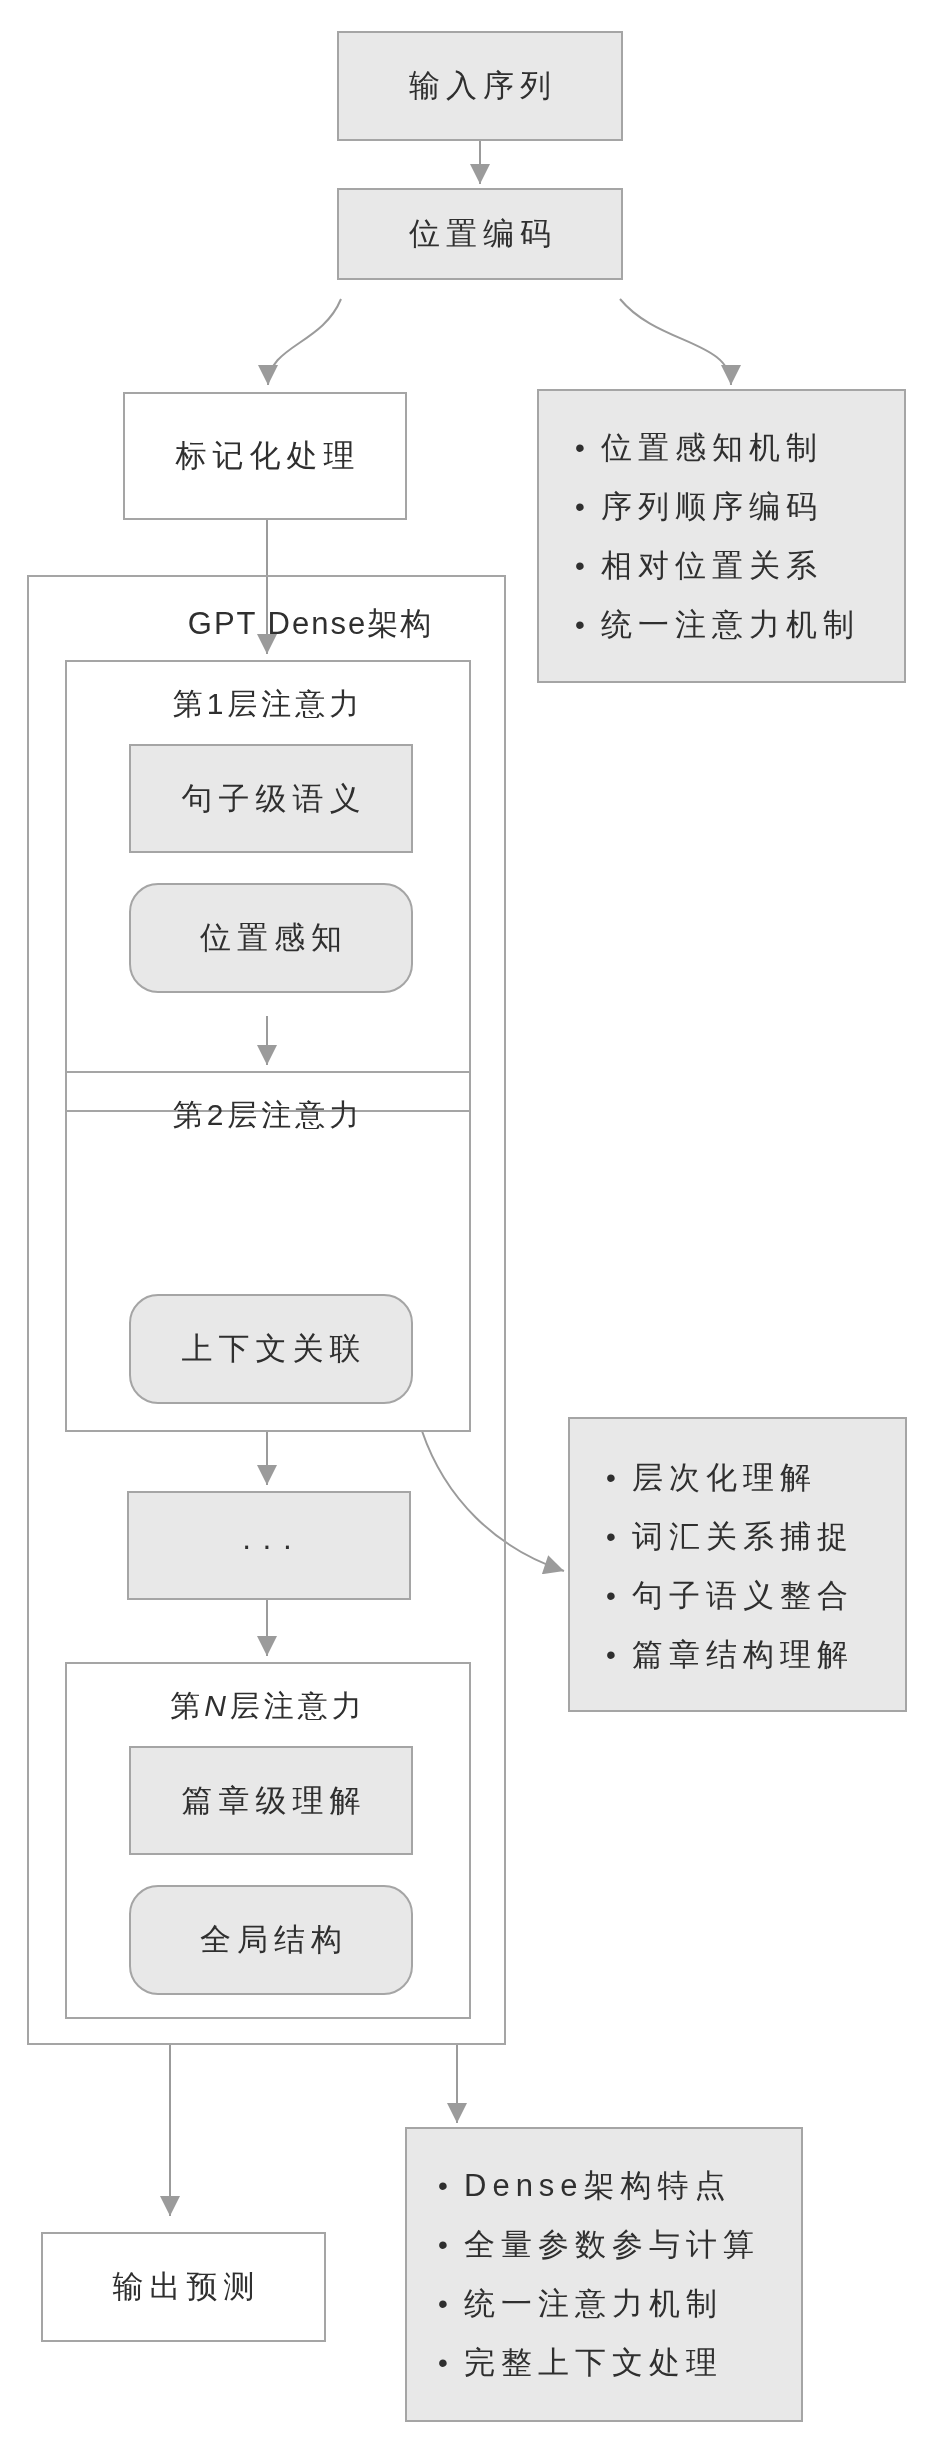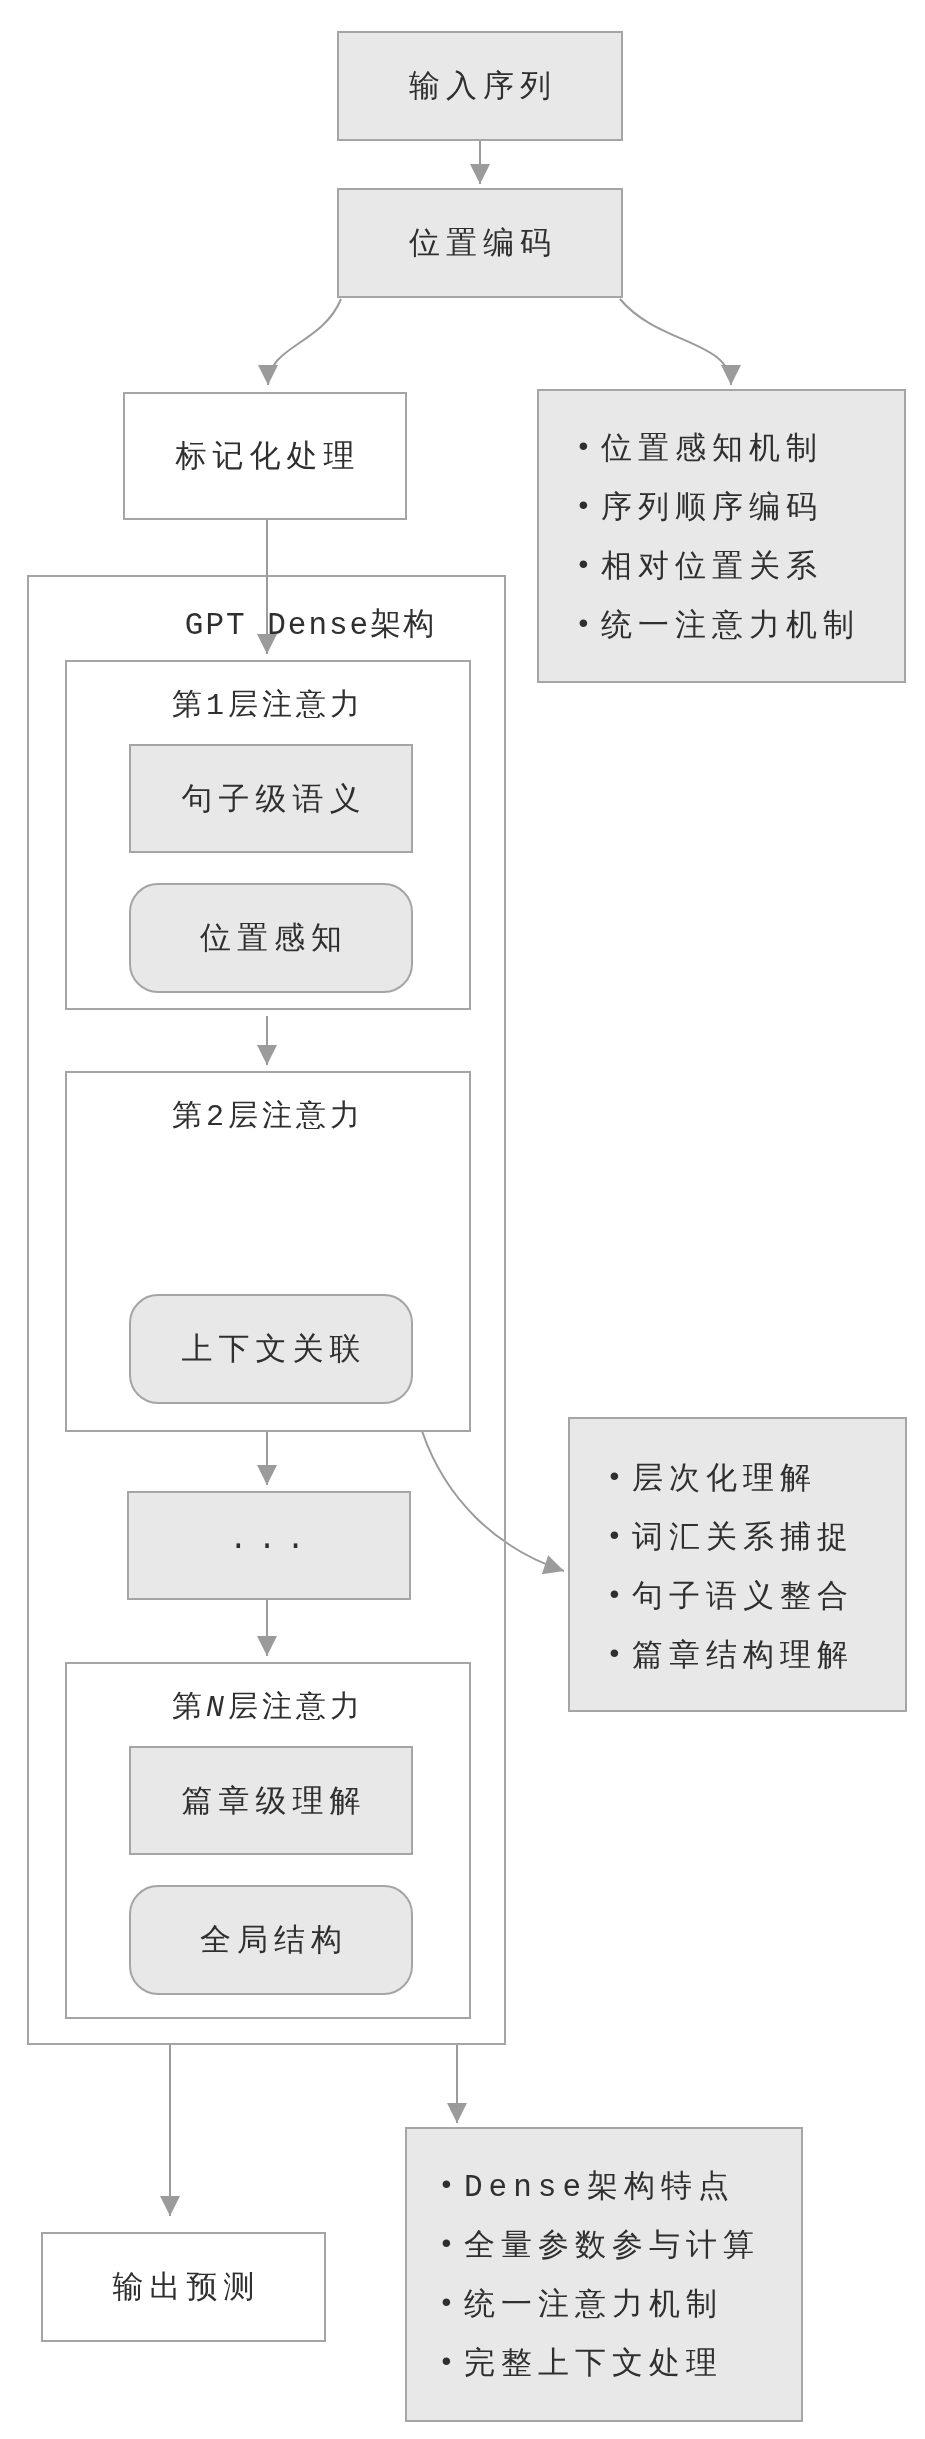--- a/index.html
+++ b/index.html
@@ -1,20 +1,20 @@
 <!DOCTYPE html>
 <html><head>
 <meta charset="utf-8">
 <style>
   html,body{margin:0;padding:0;background:#ffffff;}
   .canvas{
     position:relative;
     width:925px;height:2439px;
     background:#ffffff;
-    font-family:Liberation Mono, monospace;
+    font-family:Liberation Sans, sans-serif;
     color:#2f2f2f;
     overflow:hidden;
   }
   svg.connectors{position:absolute;left:0;top:0;z-index:0;}
   .node{
     position:absolute;z-index:1;
     display:flex;align-items:center;justify-content:center;
     border:2px solid #a5a5a5;box-sizing:border-box;
     font-size:31px;letter-spacing:6px;text-indent:6px;
     background:transparent;
@@ -38,27 +38,27 @@
   .notes{
     position:absolute;z-index:1;
     background:#e8e8e8;border:2px solid #a5a5a5;box-sizing:border-box;
     padding:27px 0 0 36px;
   }
   .note-line{display:flex;align-items:center;height:59px;font-size:31px;letter-spacing:6px;}
   .note-marker{width:26px;letter-spacing:0;flex:0 0 26px;font-size:28px;}
 
   
   #node-input{left:337px;top:31px;width:286px;height:110px;}
-  #node-posenc{left:337px;top:188px;width:286px;height:110px;}
+  #node-posenc{left:337px;top:188px;width:286px;height:92px;}
   #node-token{left:123px;top:392px;width:284px;height:128px;}
   #notes-position{left:537px;top:389px;width:369px;height:294px;}
   #dense-container{left:27px;top:575px;width:479px;height:1470px;}
   #dense-title{top:26px;}
   .layer-box{position:absolute;left:36px;width:406px;border:2px solid #a5a5a5;box-sizing:border-box;background:transparent;}
-  #layer1{top:83px;height:350px;}
+  #layer1{top:83px;height:452px;}
   #layer2{top:494px;height:361px;}
   #layerN{top:1085px;height:357px;}
   .layer-item1{left:62px;top:82px;width:284px;height:109px;}
   .layer-item2{left:62px;top:221px;width:284px;height:110px;border-radius:29px;}
   #node-dots{left:98px;top:914px;width:284px;height:109px;letter-spacing:10px;}
   #node-output{left:41px;top:2220px;width:285px;height:110px;margin-top:12px;}
   #notes-hierarchy{left:568px;top:1417px;width:339px;height:295px;padding-top:29px;}
   #notes-dense{left:405px;top:2127px;width:398px;height:295px;padding-left:31px;}
 </style>
 </head>

